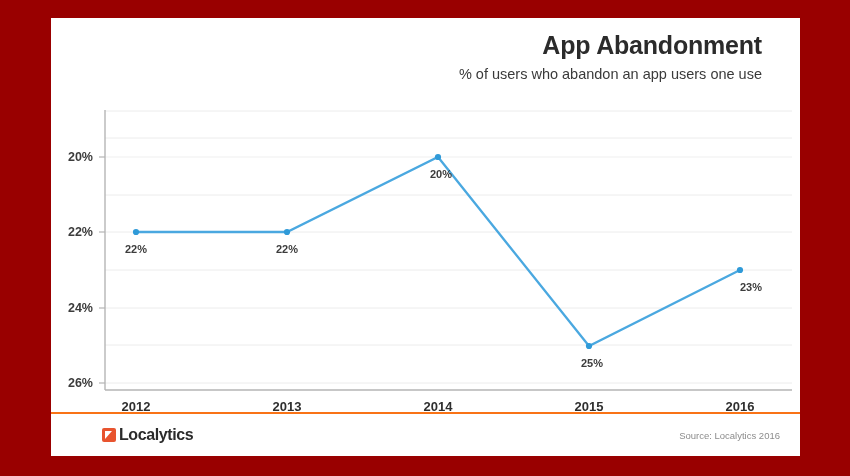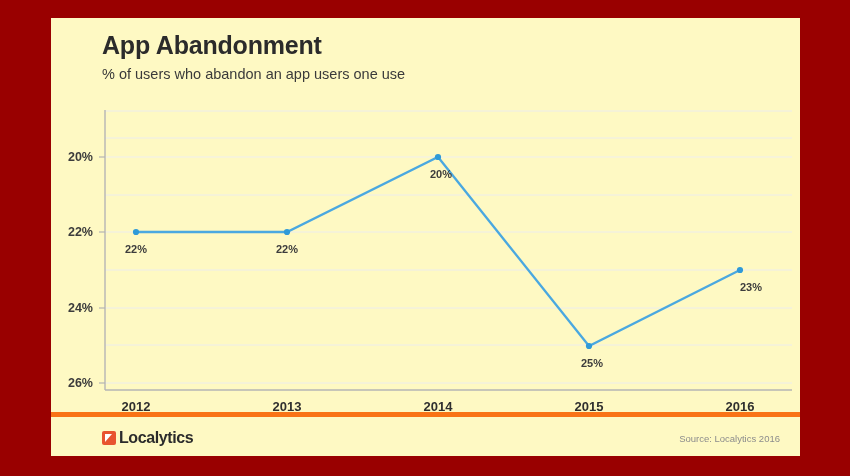--- a/index.html
+++ b/index.html
@@ -23,23 +23,24 @@
     box-sizing: border-box;
   }
 
   
   .card {
     position: absolute;
     left: 51px;
     top: 18px;
     width: 749px;
     height: 438px;
-    background: #fef9c3;
+    background: #ffffff;
     box-sizing: border-box;
     overflow: hidden;
+    text-align: right;
   }
 
   
   .header {
     position: absolute;
     left: 51px;
     top: 14px;
     width: 660px;
   }
   .chart-title {
@@ -73,21 +74,21 @@
     display: block;
   }
 
   
   .footer {
     position: absolute;
     left: 0;
     bottom: 0;
     width: 749px;
     height: 44px;
-    border-top: 5px solid #f97316;
+    border-top: 2px solid #f97316;
     box-sizing: border-box;
   }
   .logo {
     position: absolute;
     left: 51px;
     top: 12px;
     display: flex;
     align-items: center;
     gap: 3px;
   }

